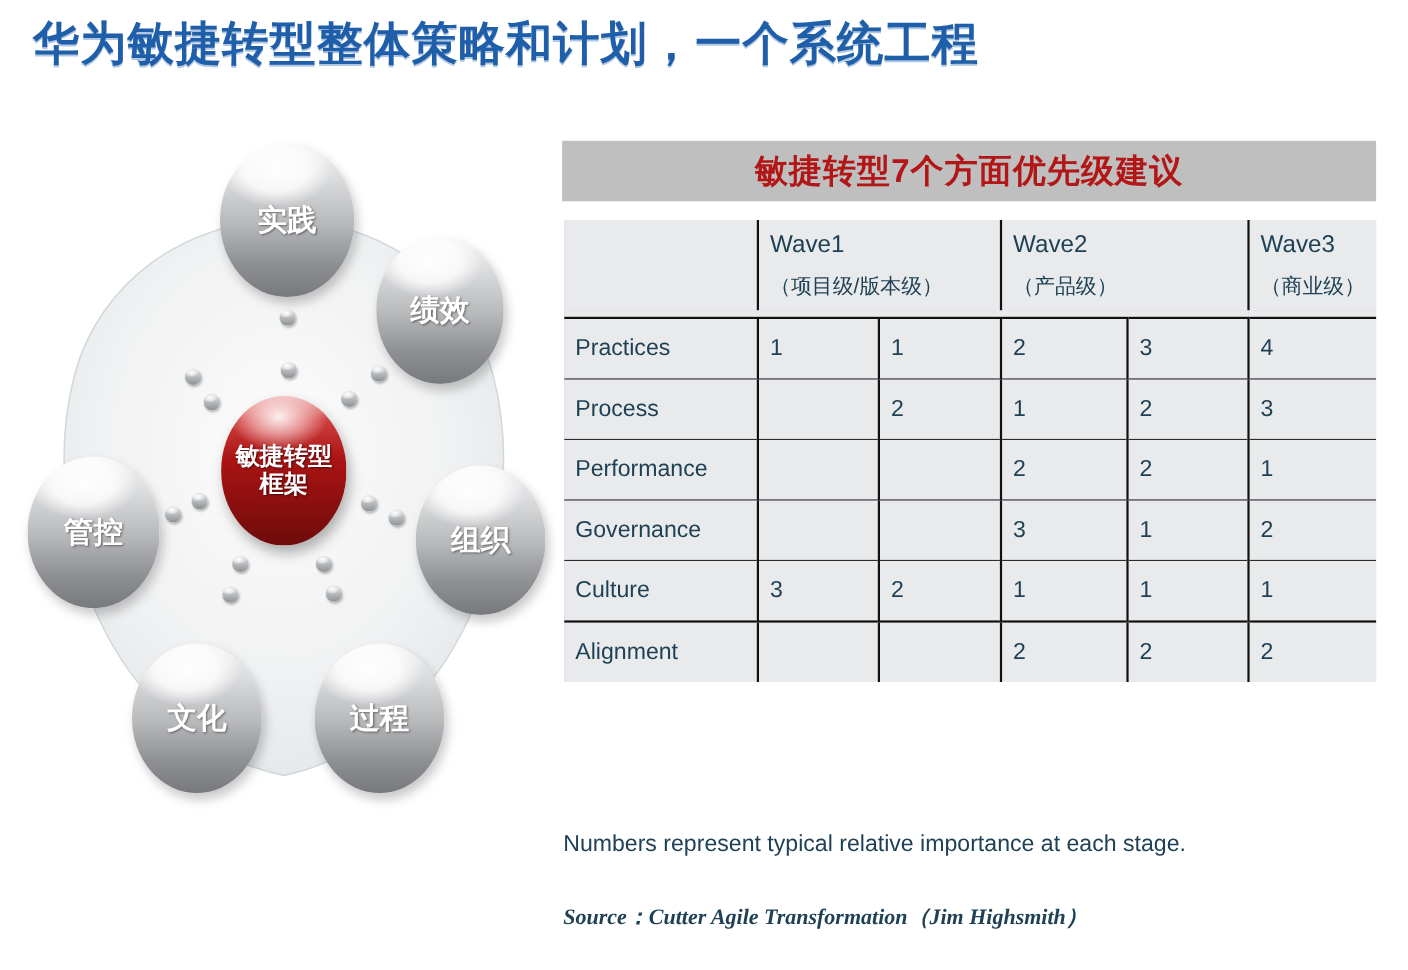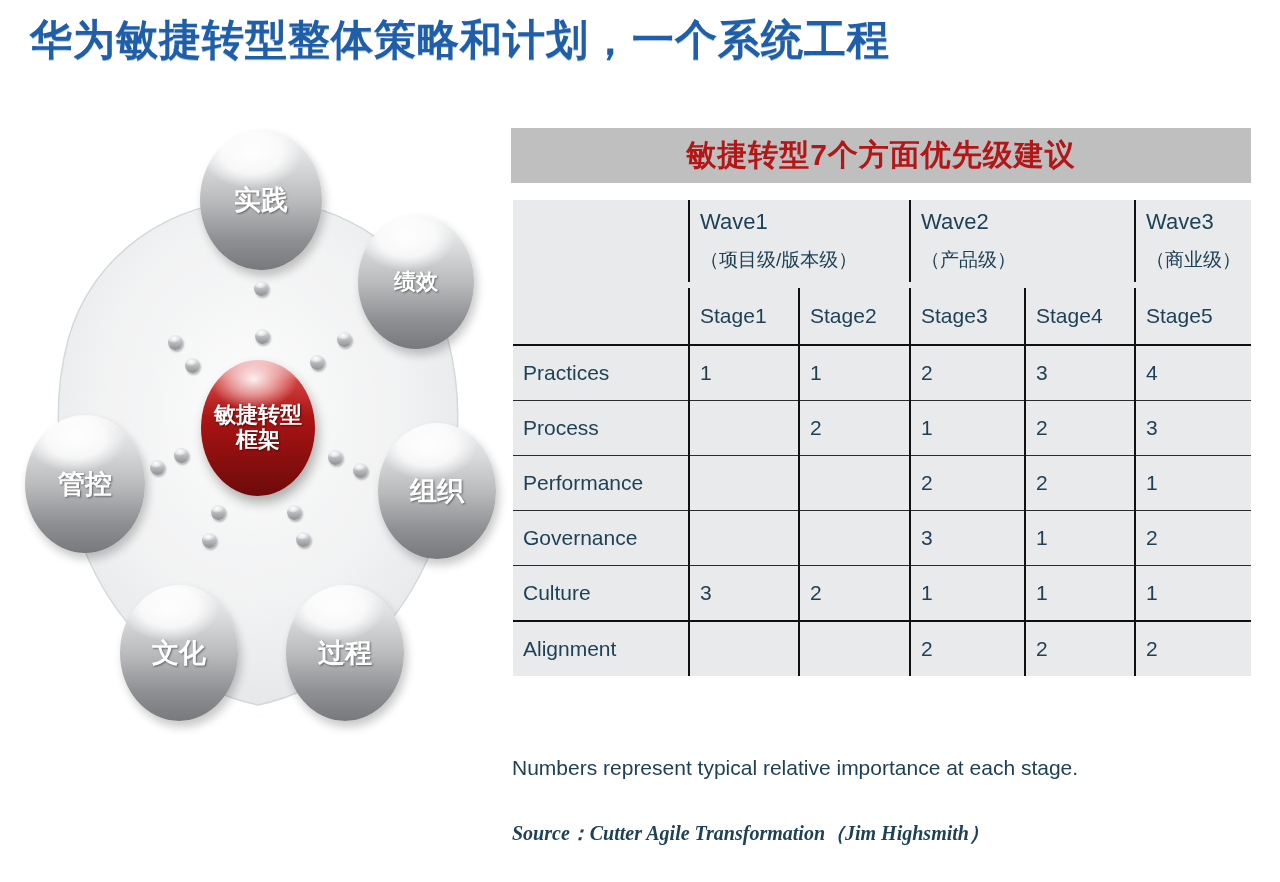--- a/index.html
+++ b/index.html
@@ -148,21 +148,21 @@
              C 388 532, 330 585, 258 600
              C 186 585, 128 532, 96 470
              C 64 408, 46 318, 68 235
              C 91 150, 171 95, 258 95 Z" fill="url(#plateGrad)" stroke="#cdd6d8" stroke-width="1.4" opacity="0.92"></path>
   </svg>
 
   <div class="sphere" style="left:200px;top:25px;width:122px;height:140px;font-size:27px;">
     <span>实践</span>
   </div>
 
-  <div class="sphere" style="left:358px;top:110px;width:116px;height:134px;font-size:22px;">
+  <div class="sphere" style="left:342px;top:110px;width:116px;height:134px;font-size:27px;">
     <span>绩效</span>
   </div>
 
   <div class="sphere" style="left:378px;top:318px;width:118px;height:136px;font-size:27px;">
     <span>组织</span>
   </div>
 
   <div class="sphere" style="left:286px;top:480px;width:118px;height:136px;font-size:27px;">
     <span>过程</span>
   </div>
@@ -237,28 +237,20 @@
         </td>
       </tr>
 
       <tr>
         <td class="spacer-gap"></td>
         <td class="spacer-gap" colspan="2"></td>
         <td class="spacer-gap" colspan="2"></td>
         <td class="spacer-gap"></td>
       </tr>
 
-      <tr class="stage-row">
-        <td></td>
-        <td class="vrule">Stage1</td>
-        <td class="vrule">Stage2</td>
-        <td class="vrule">Stage3</td>
-        <td class="vrule">Stage4</td>
-        <td class="vrule">Stage5</td>
-      </tr>
 
       <tr class="data-row">
         <td class="rowlabel hrule-top">Practices</td>
         <td class="vrule hrule-top">1</td>
         <td class="vrule hrule-top">1</td>
         <td class="vrule hrule-top">2</td>
         <td class="vrule hrule-top">3</td>
         <td class="vrule hrule-top">4</td>
       </tr>
 

